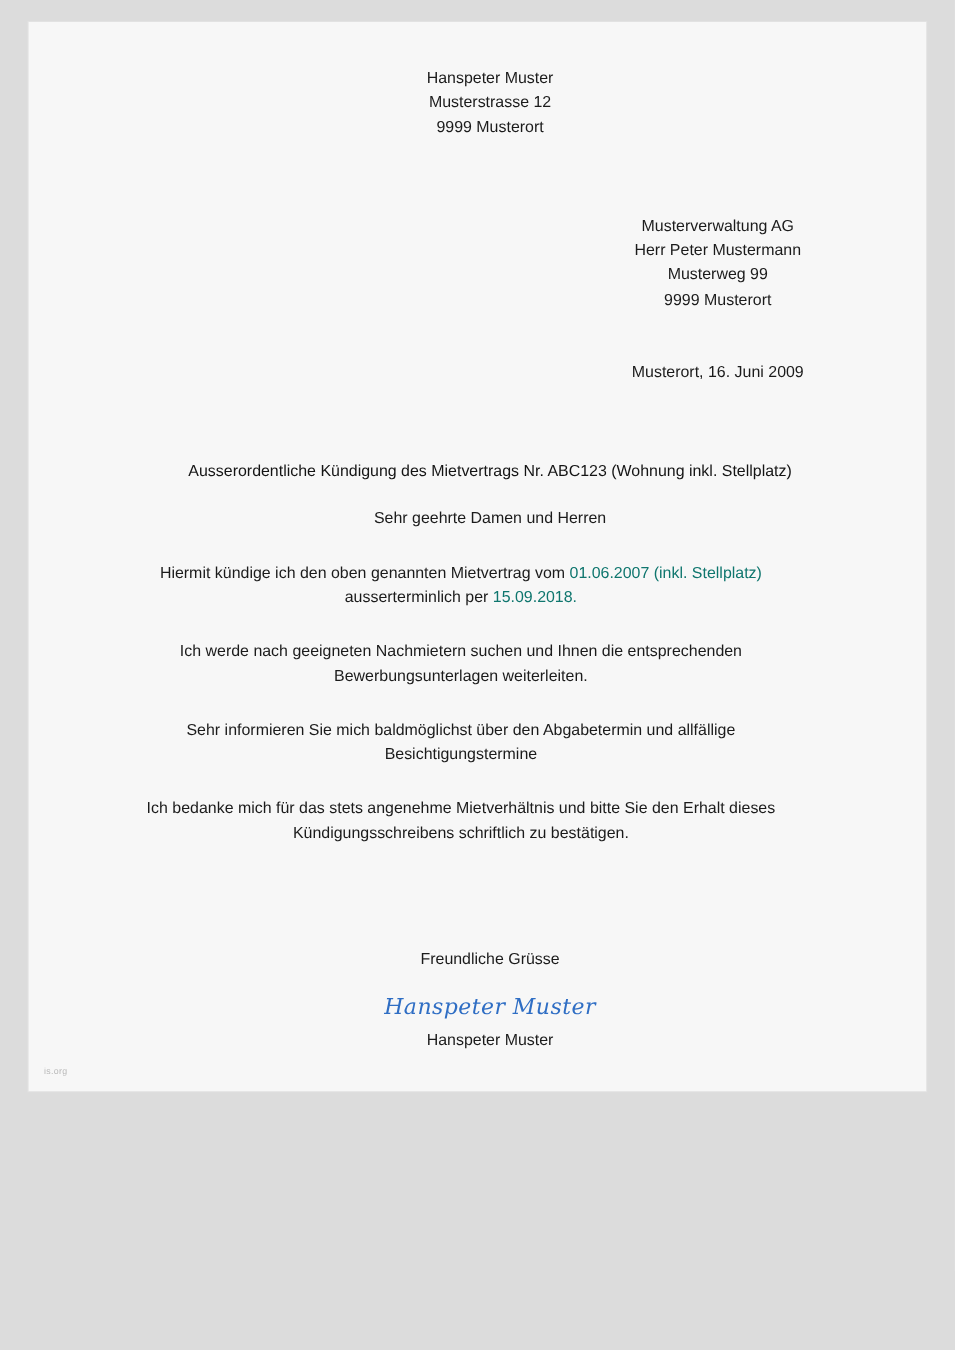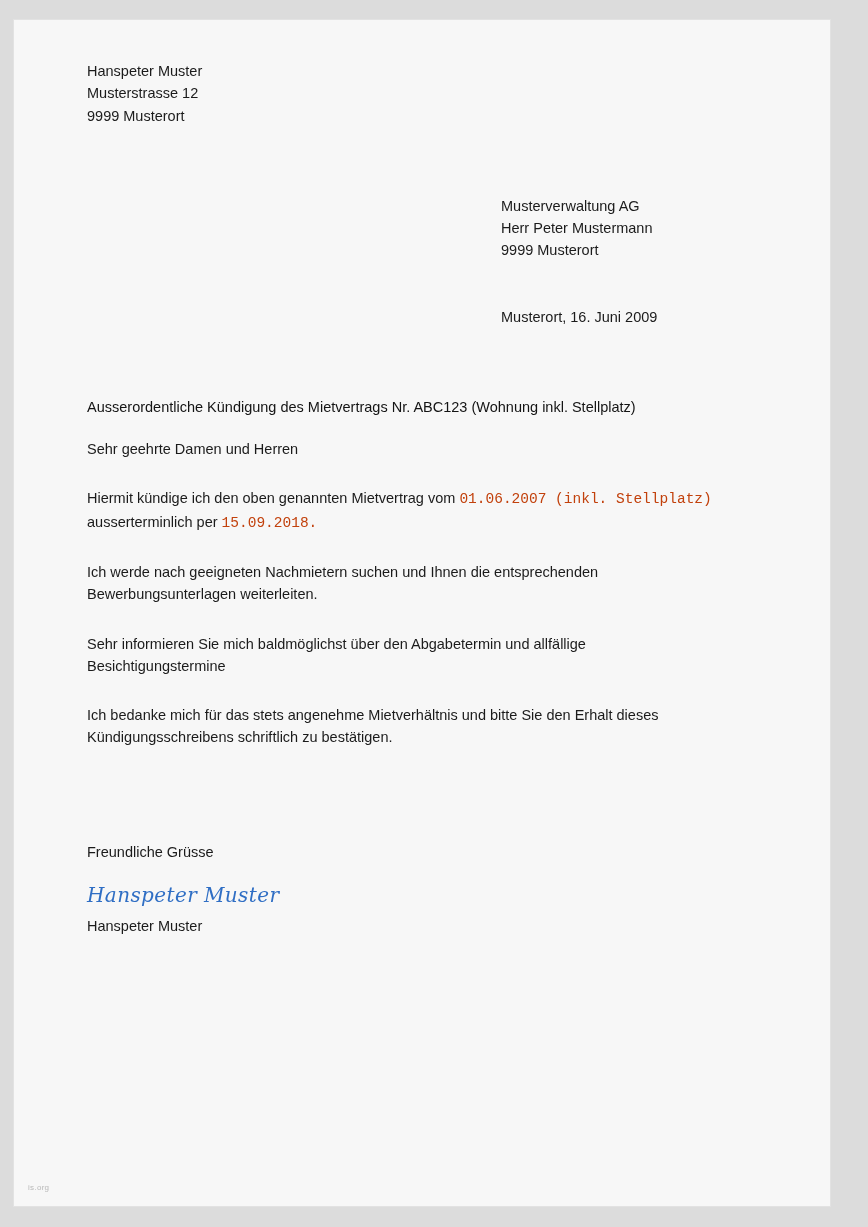--- a/index.html
+++ b/index.html
@@ -8,27 +8,28 @@
     background: #dcdcdc;
   }
   body {
     width: 868px;
     height: 1227px;
     font-family: "Liberation Sans", sans-serif;
     -webkit-font-smoothing: antialiased;
   }
   .page {
     position: absolute;
-    left: 14px;
+    left: 26px;
     top: 20px;
     width: 816px;
-    height: 1186px;
+    height: 972px;
     background: #f7f7f7;
     box-shadow: 0 0 0 1px #e2e2e2;
     overflow: hidden;
+    text-align: center;
   }
   .doc {
     position: absolute;
     left: 73px;
     top: 40px;
     right: 50px;
   }
   .block {
     font-size: 14.5px;
     line-height: 22.3px;
@@ -53,22 +54,21 @@
     color: #141414;
   }
   .salutation {
     margin-top: 20px;
   }
   .para {
     margin-top: 27px;
     max-width: 640px;
   }
   .muted {
-    color: #c2410c;
-    font-family: Liberation Mono, monospace;
+    color: #0f766e;
   }
   .closing {
     margin-top: 92px;
   }
   .signature {
     margin-top: 20px;
     font-family: "DejaVu Serif", serif;
     font-style: italic;
     font-size: 20px;
     line-height: 24px;
@@ -95,20 +95,21 @@
 
     <div class="block sender">
       <div>Hanspeter Muster</div>
       <div>Musterstrasse 12</div>
       <div>9999 Musterort</div>
     </div>
 
     <div class="block recipient">
       <div>Musterverwaltung AG</div>
       <div>Herr Peter Mustermann</div>
+      <div>Musterweg 99</div>
       <div>9999 Musterort</div>
     </div>
 
     <div class="block dateline">Musterort, 16. Juni 2009</div>
 
     <div class="block subject">Ausserordentliche Kündigung des Mietvertrags Nr. ABC123 (Wohnung inkl. Stellplatz)</div>
 
     <div class="block salutation">Sehr geehrte Damen und Herren</div>
 
     <div class="block para">

